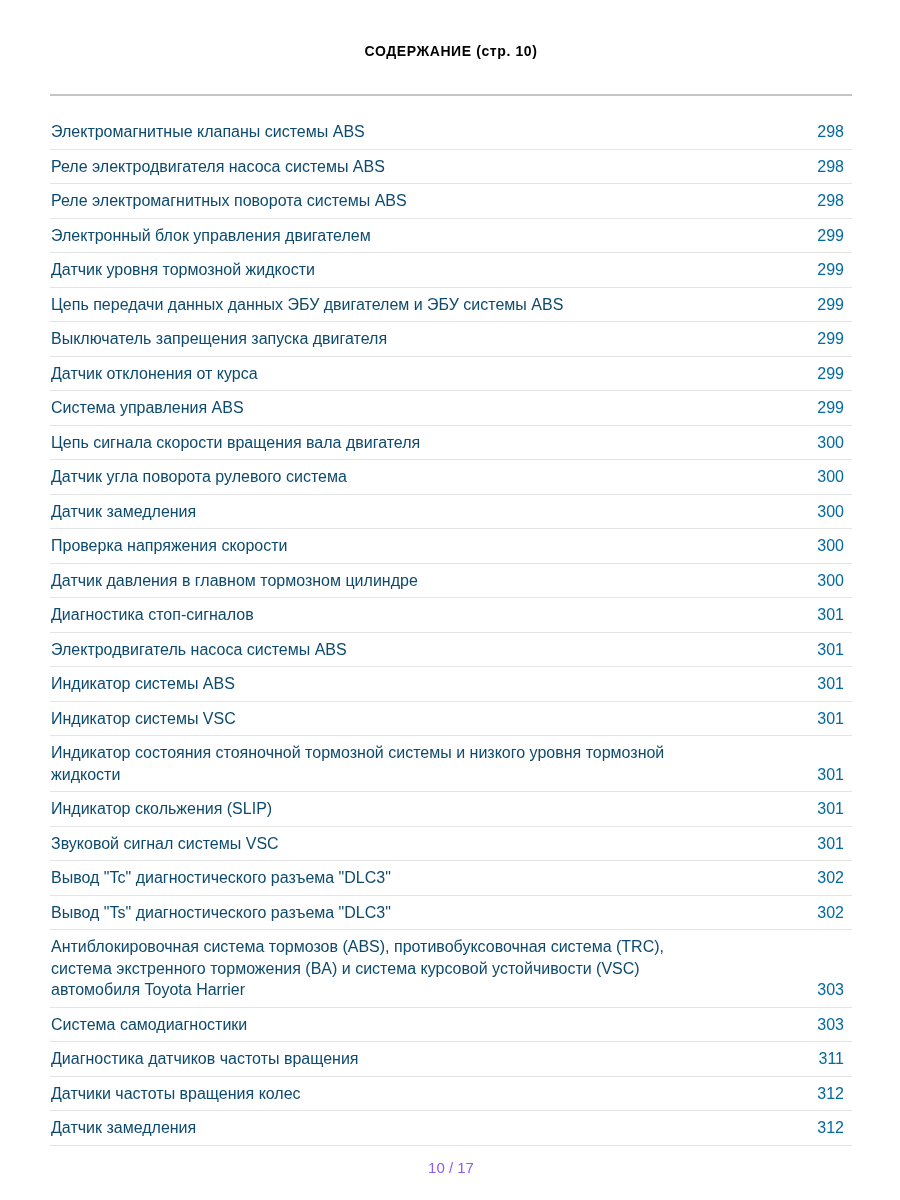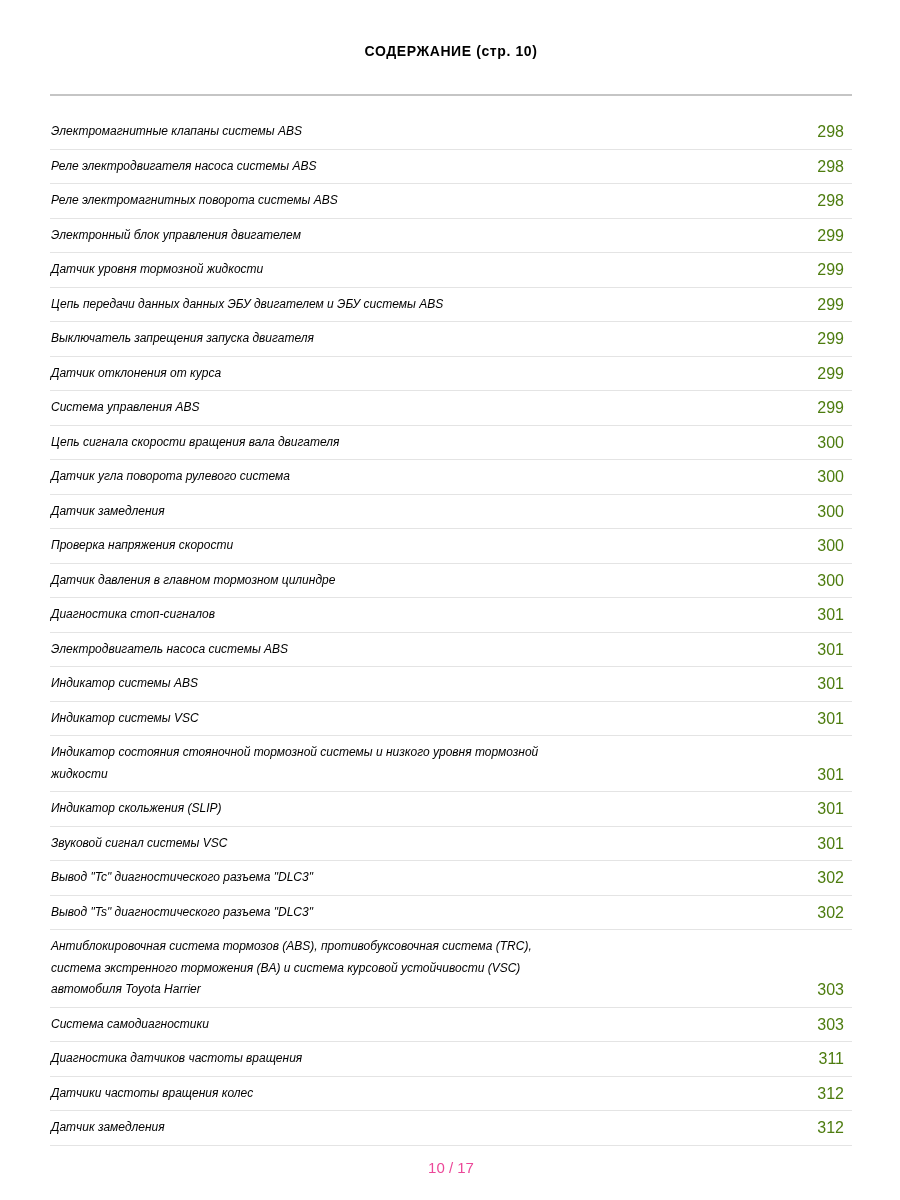--- a/index.html
+++ b/index.html
@@ -34,39 +34,38 @@
   }
   .toc-row {
     display: flex;
     align-items: flex-end;
     border-bottom: 1px solid #e4e4e4;
     padding: 6px 0 6px 1px;
     min-height: 34px;
   }
   .toc-label {
     flex: 1;
-    font-size: 12px;
+    font-size: 16px;
     line-height: 21.5px;
-    color: #000000;
+    color: #0c4a6e;
     white-space: pre-line;
     padding-right: 16px;
-    font-style: italic;
   }
   .toc-page {
     font-size: 16px;
     line-height: 21.5px;
-    color: #4d7c0f;
+    color: #0369a1;
     padding-right: 8px;
     flex: none;
   }
   .footer {
     margin-top: 13px;
     text-align: center;
     font-size: 15px;
-    color: #ec4899;
+    color: #8b5cf6;
   }
 </style>
 </head>
 <body>
 
 <div class="page">
 
   <h1 class="title">СОДЕРЖАНИЕ (стр. 10)</h1>
 
   <hr class="title-rule">

